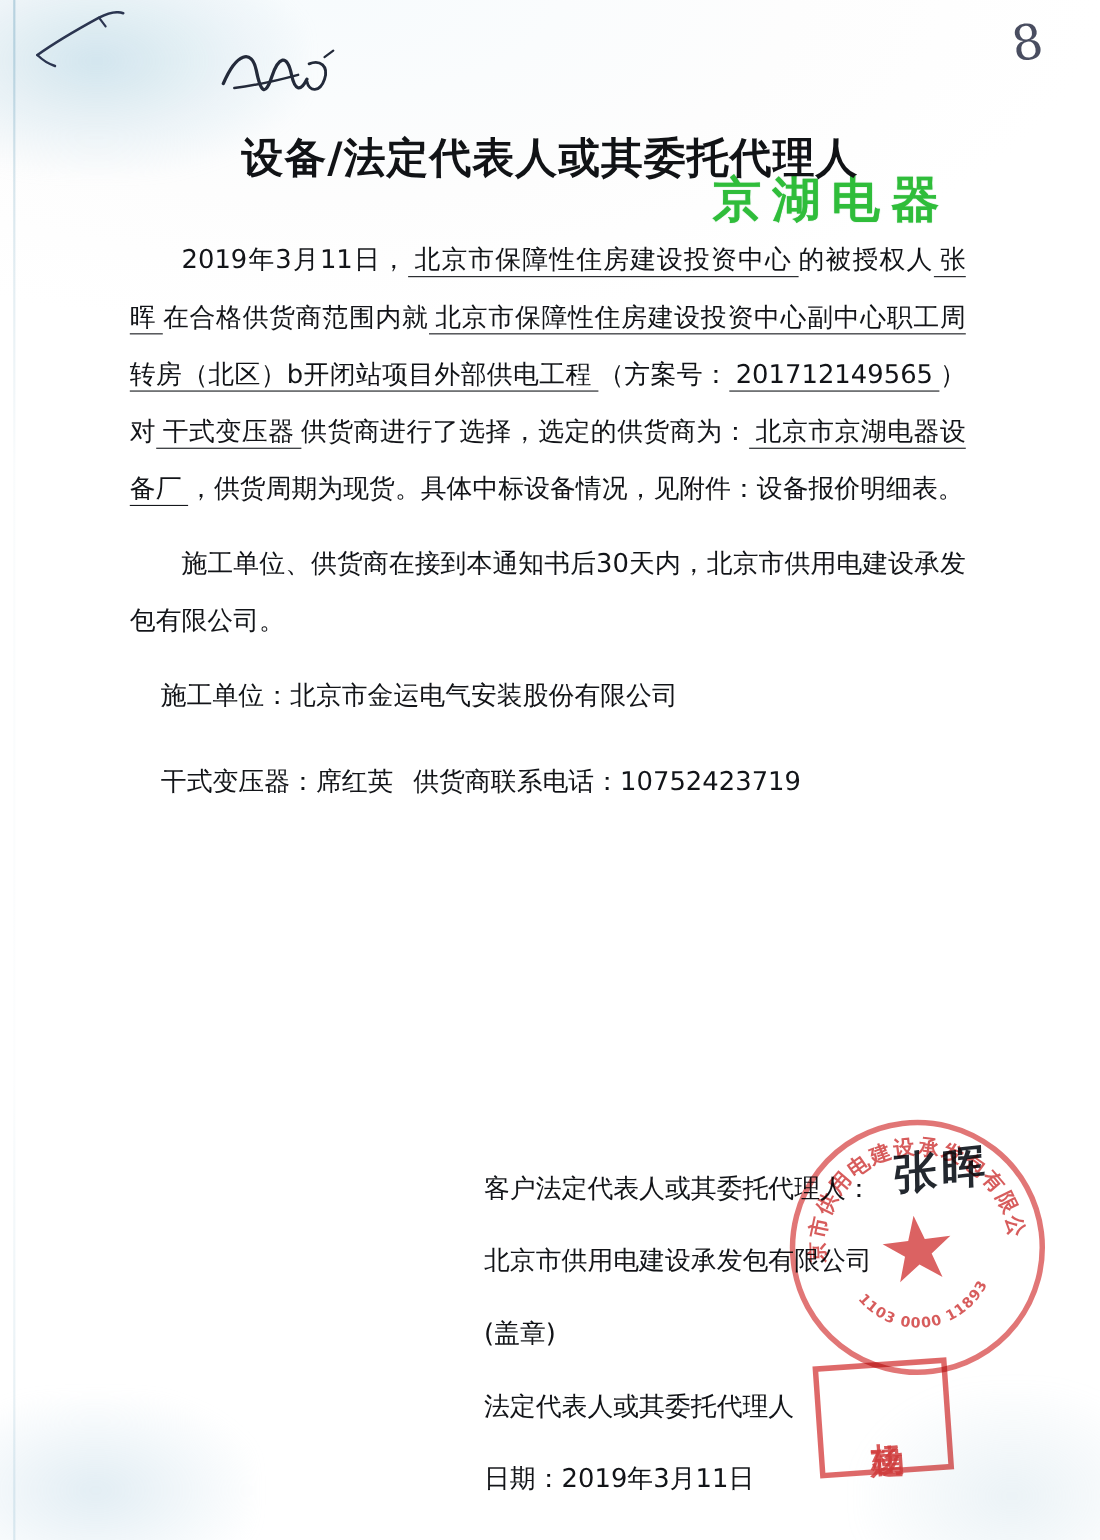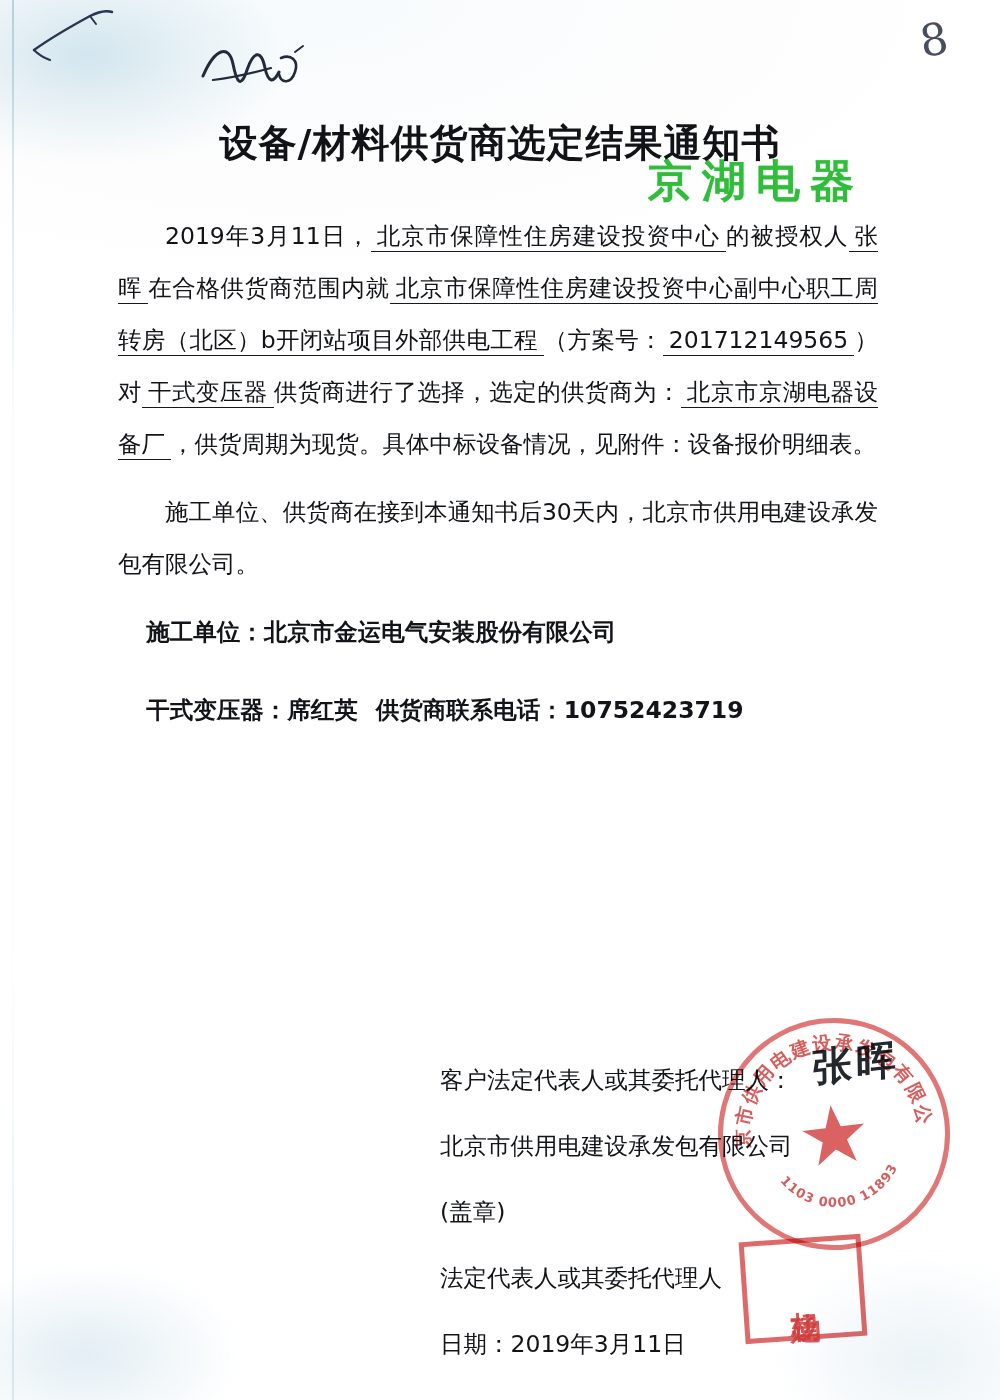--- a/index.html
+++ b/index.html
@@ -127,21 +127,20 @@
   .para.indent { text-indent: 2em; }
   .fill {
     border-bottom: 1.6px solid #15181c;
     padding: 0 6px 1px 6px;
     display: inline;
   }
   .contact-block { margin-top: 6px; }
   .contact-line {
     margin: 0 0 26px 0;
     text-indent: 1.2em;
-    font-weight: bold;
   }
   .gap { display: inline-block; width: 18px; }
 
   
   .sign-block {
     position: absolute;
     left: 440px;
     top: 1050px;
     width: 520px;
     font-size: 23.5px;
@@ -239,21 +238,21 @@
     <path d="M8 48 C20 20, 34 16, 38 36 C42 56, 46 60, 52 42 C58 24, 66 20, 70 40 C73 54, 78 56, 84 44" fill="none" stroke="#232a3a" stroke-width="3" stroke-linecap="round"></path>
     <path d="M18 52 C34 50, 54 46, 76 40" fill="none" stroke="#232a3a" stroke-width="2.2" stroke-linecap="round"></path>
     <path d="M86 30 C96 26, 104 32, 100 44 C96 56, 86 56, 84 46" fill="none" stroke="#232a3a" stroke-width="2.6" stroke-linecap="round"></path>
     <path d="M100 24 L108 18" fill="none" stroke="#232a3a" stroke-width="2" stroke-linecap="round"></path>
   </svg>
 
   <div class="page-number">8</div>
 
   <div class="watermark">京湖电器</div>
 
-  <div class="doc-title">设备/材料供货商选定结果通知书</div>
+  <div class="doc-title">设备/法定代表人或其委托代理人</div>
 
   <div class="body-text">
 
     <p class="para indent"><span>2019年3月11日，</span><span class="fill">北京市保障性住房建设投资中心</span><span>的被授权</span><span>人</span><span class="fill">张晖</span><span>在合格供货商范围内就</span><span class="fill">北京市保障性住房建设投资中心副中心职工周转房（北区）b开闭站项目外部供电工程</span><span>（方案号：</span><span class="fill">201712149565</span><span>）对</span><span class="fill">干式变压器</span><span>供货商进行了选择，选定的供货商</span><span>为：</span><span class="fill">北京市京湖电器设备厂</span><span>，供货周期为现货。具体中标设备情况，见附件：设备报价明细表。</span></p>
 
     <p class="para indent">施工单位、供货商在接到本通知书后30天内，北京市供用电建设承发包有限公司。</p>
 
 
     <div class="contact-block">
       <p class="contact-line"><span>施工单位：</span><span>北京市金运电气安装股份有限公司</span></p>

